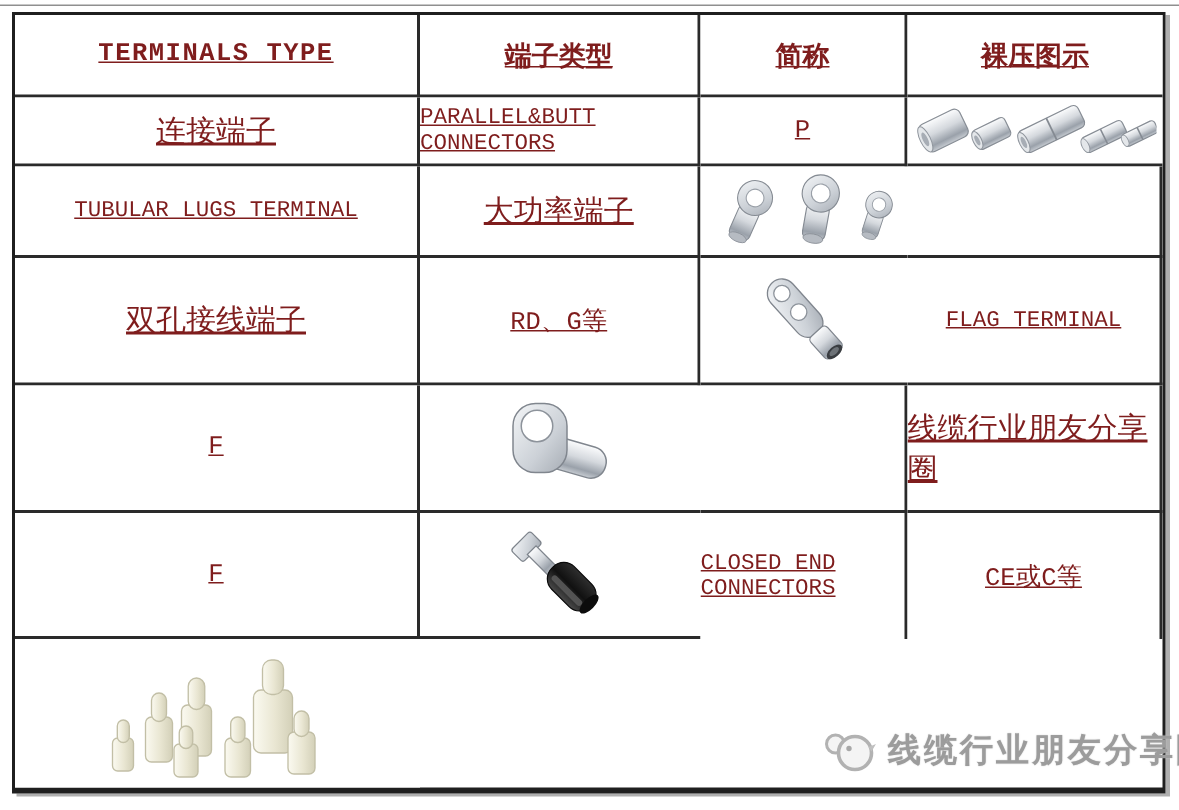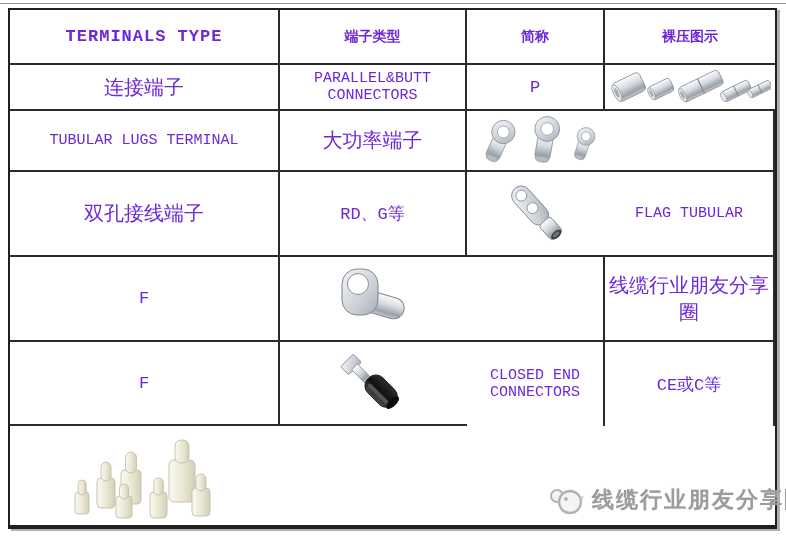--- a/index.html
+++ b/index.html
@@ -14,28 +14,28 @@
     grid-template-columns:270px 187px 138px 170px;
     grid-template-rows:55px 46px 61px 85px 85px 84px 99px;
     border:2px solid #1f1f1f;
     border-bottom-width:4px;
     background:#ffffff;
     box-shadow:3px 2px 0 rgba(110,110,110,0.55);
   }
   .c{
     display:flex;align-items:center;justify-content:center;
     border-right:2px solid #2a2a2a;border-bottom:2px solid #2a2a2a;
-    background:#fff;text-align:center;color:#6d28d9;overflow:hidden;
+    background:#fff;color:#7f1d1d;overflow:hidden;text-decoration:underline;
   }
   .c.lastcol{border-right:none;}
   .c.lastrow{border-bottom:none;}
   .en{font-family:"Liberation Mono","DejaVu Sans Mono",monospace;font-size:15px;letter-spacing:0;}
   .head.en{font-size:17px;font-weight:bold;letter-spacing:1px;}
   .cn{font-size:20px;font-family:"Liberation Serif","DejaVu Serif",serif;}
-  .head.cn{font-size:14px;font-weight:bold;}
+  .head.cn{font-size:18px;font-weight:bold;}
   .abbr{font-family:"Liberation Mono","DejaVu Sans Mono",monospace;font-size:17px;}
   .photo{display:flex;align-items:center;justify-content:center;}
   .watermark{
     position:absolute;left:546px;top:484px;z-index:5;
     display:flex;align-items:center;gap:6px;
   }
   .wm-text{
     font-size:22px;font-weight:bold;color:#9c9c9c;letter-spacing:2px;
     font-family:"Liberation Serif","DejaVu Serif",serif;white-space:nowrap;
     text-shadow:0 0 1px #c8c8c8;
@@ -148,21 +148,21 @@
           <rect x="-11" y="-36" width="22" height="52" rx="11" fill="url(#gSilver2)" stroke="#80868e" stroke-width="1"></rect>
           <circle cx="0" cy="-25" r="6.2" fill="#ffffff" stroke="#8d939b" stroke-width="1"></circle>
           <circle cx="0" cy="-6" r="6.2" fill="#ffffff" stroke="#8d939b" stroke-width="1"></circle>
           <rect x="-8.5" y="14" width="17" height="22" rx="3.5" fill="url(#gSilver)" stroke="#80868e" stroke-width="1"></rect>
           <ellipse cx="0" cy="34.5" rx="7.2" ry="3.8" fill="#3a3d41"></ellipse>
           <ellipse cx="0" cy="34.2" rx="4.4" ry="2.2" fill="#6d7277"></ellipse>
         </g>
       </svg>
     </div>
 
-    <div class="c en">FLAG TUBULAR</div>
+    <div class="c en">FLAG TERMINAL</div>
     <div class="c abbr">F</div>
     <div class="c lastcol photo">
       <svg width="104" height="72" viewBox="0 0 104 72">
         <g transform="rotate(16 62 44)">
           <rect x="36" y="32" width="46" height="21" rx="10" fill="url(#gSilver)" stroke="#80868e" stroke-width="1"></rect>
           <ellipse cx="41" cy="42.5" rx="4" ry="8.6" fill="#4a4e53"></ellipse>
           <ellipse cx="41" cy="42.5" rx="2.2" ry="5" fill="#74797f"></ellipse>
         </g>
         <rect x="20" y="6" width="36" height="46" rx="15" fill="url(#gSilver2)" stroke="#80868e" stroke-width="1"></rect>
         <circle cx="36" cy="21" r="10.5" fill="#ffffff" stroke="#8d939b" stroke-width="1"></circle>

